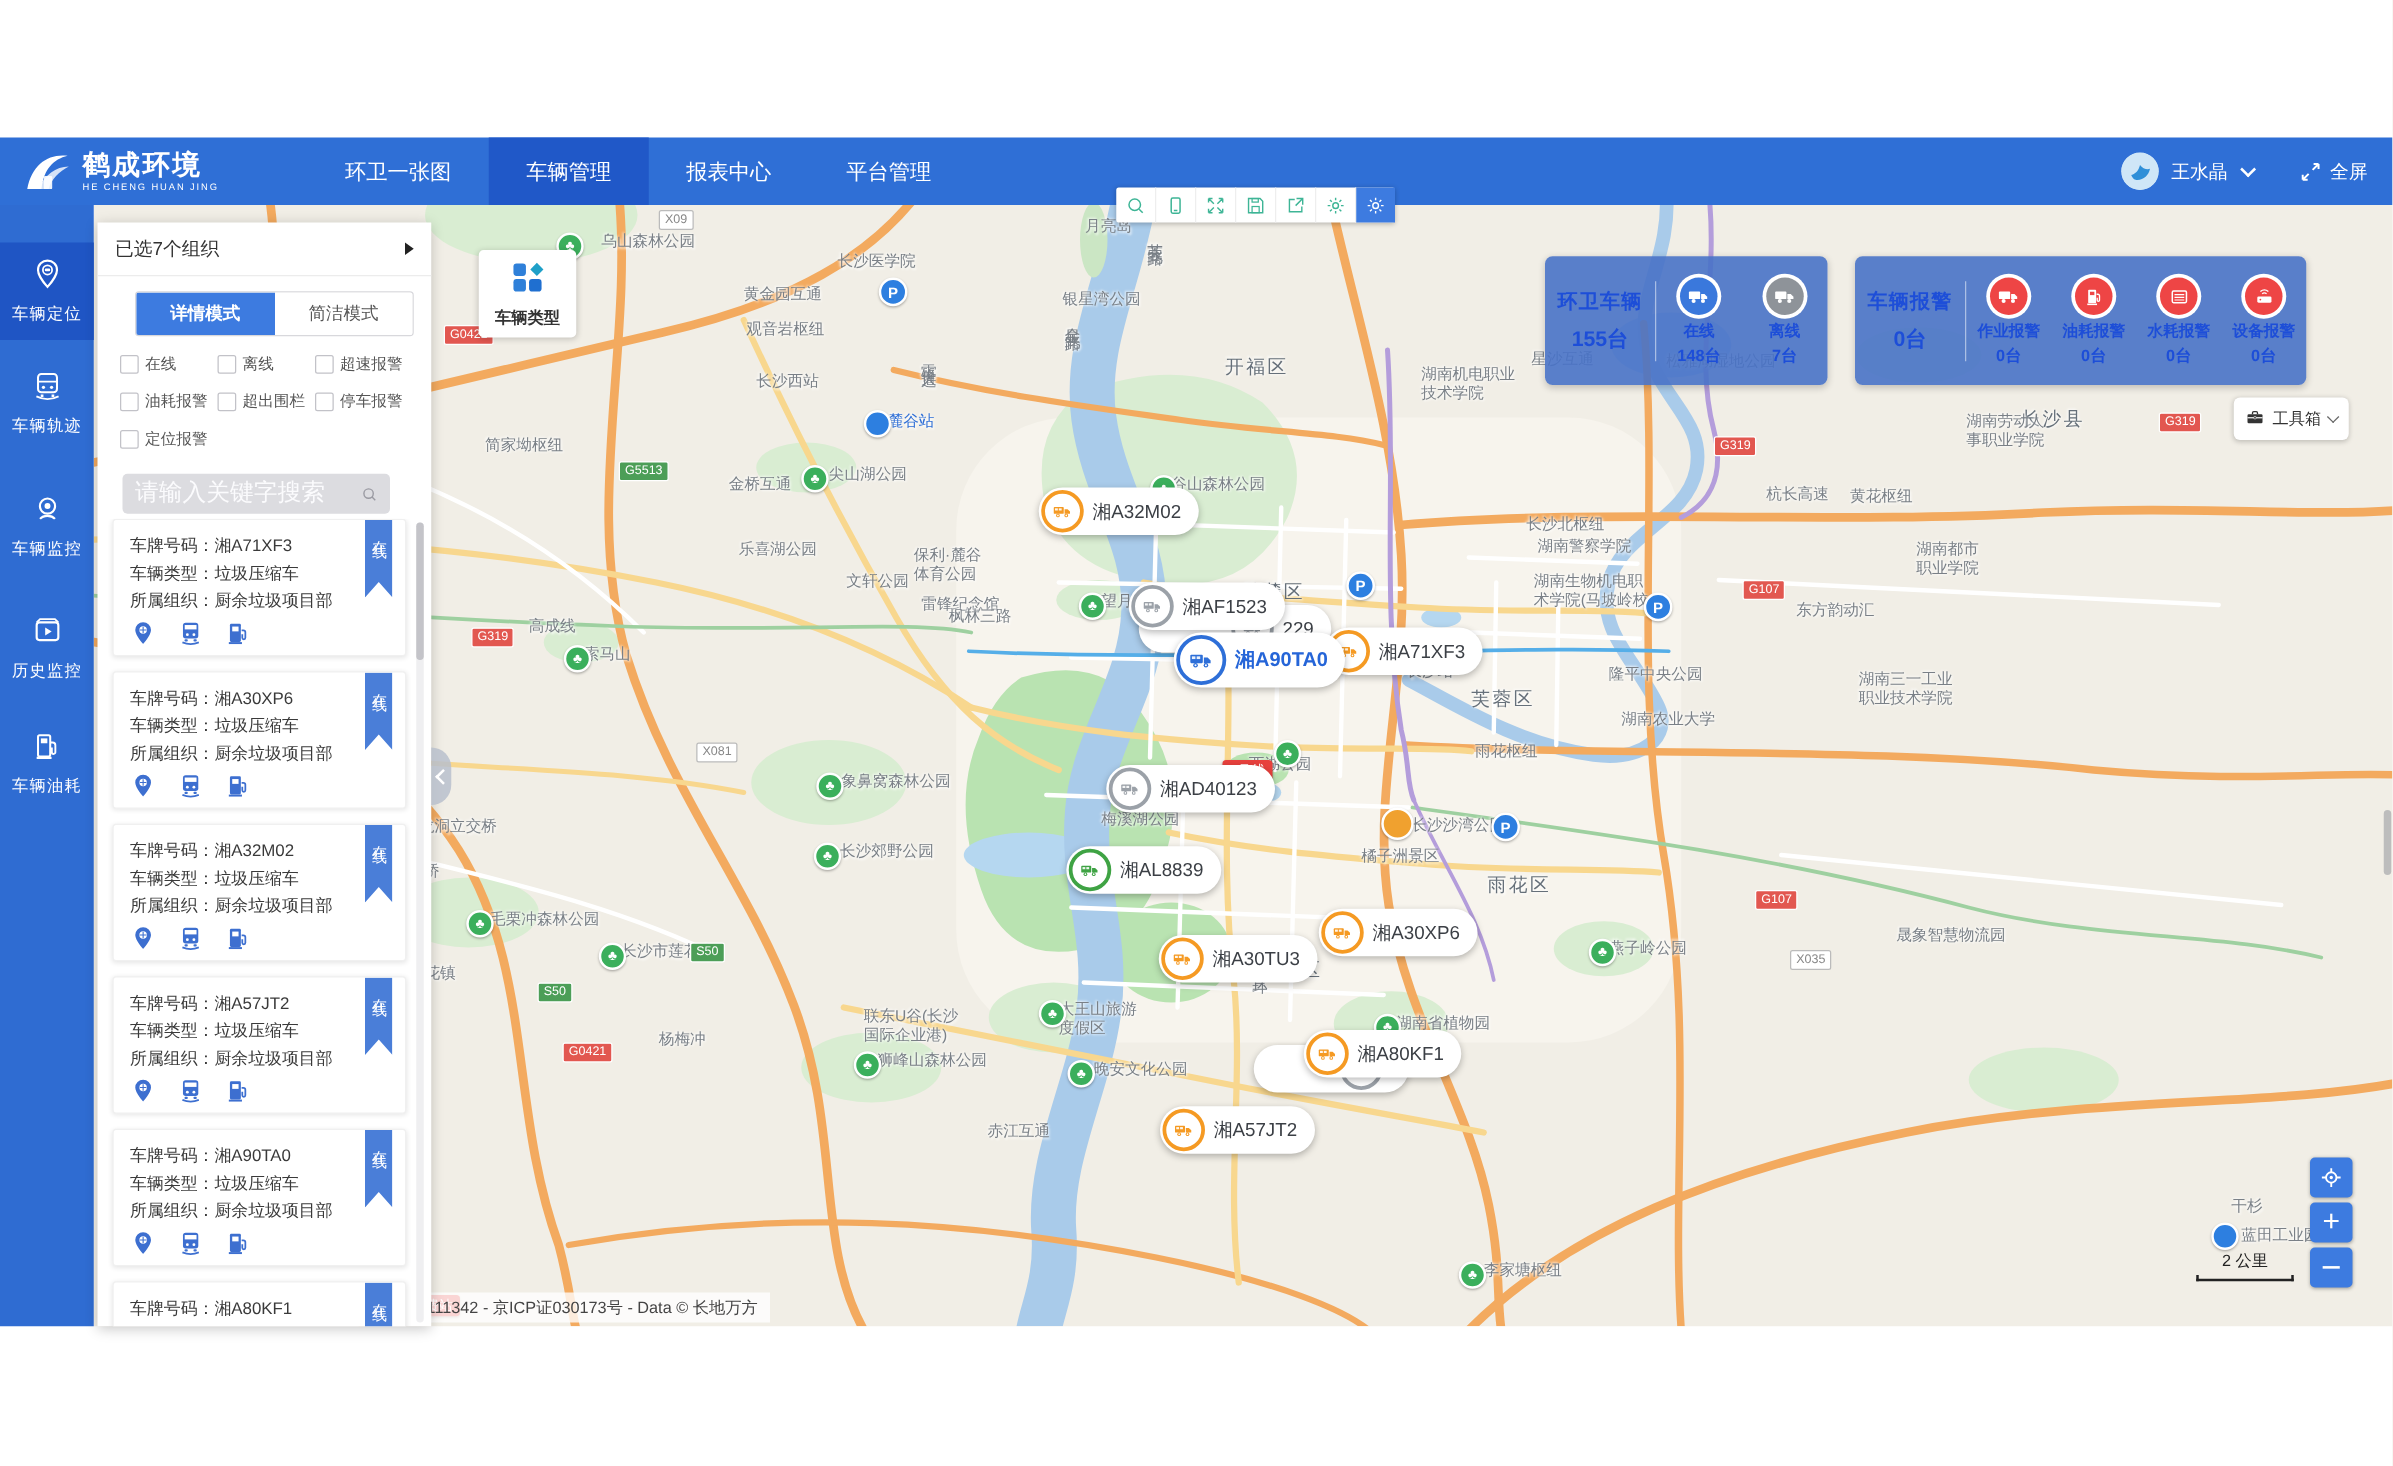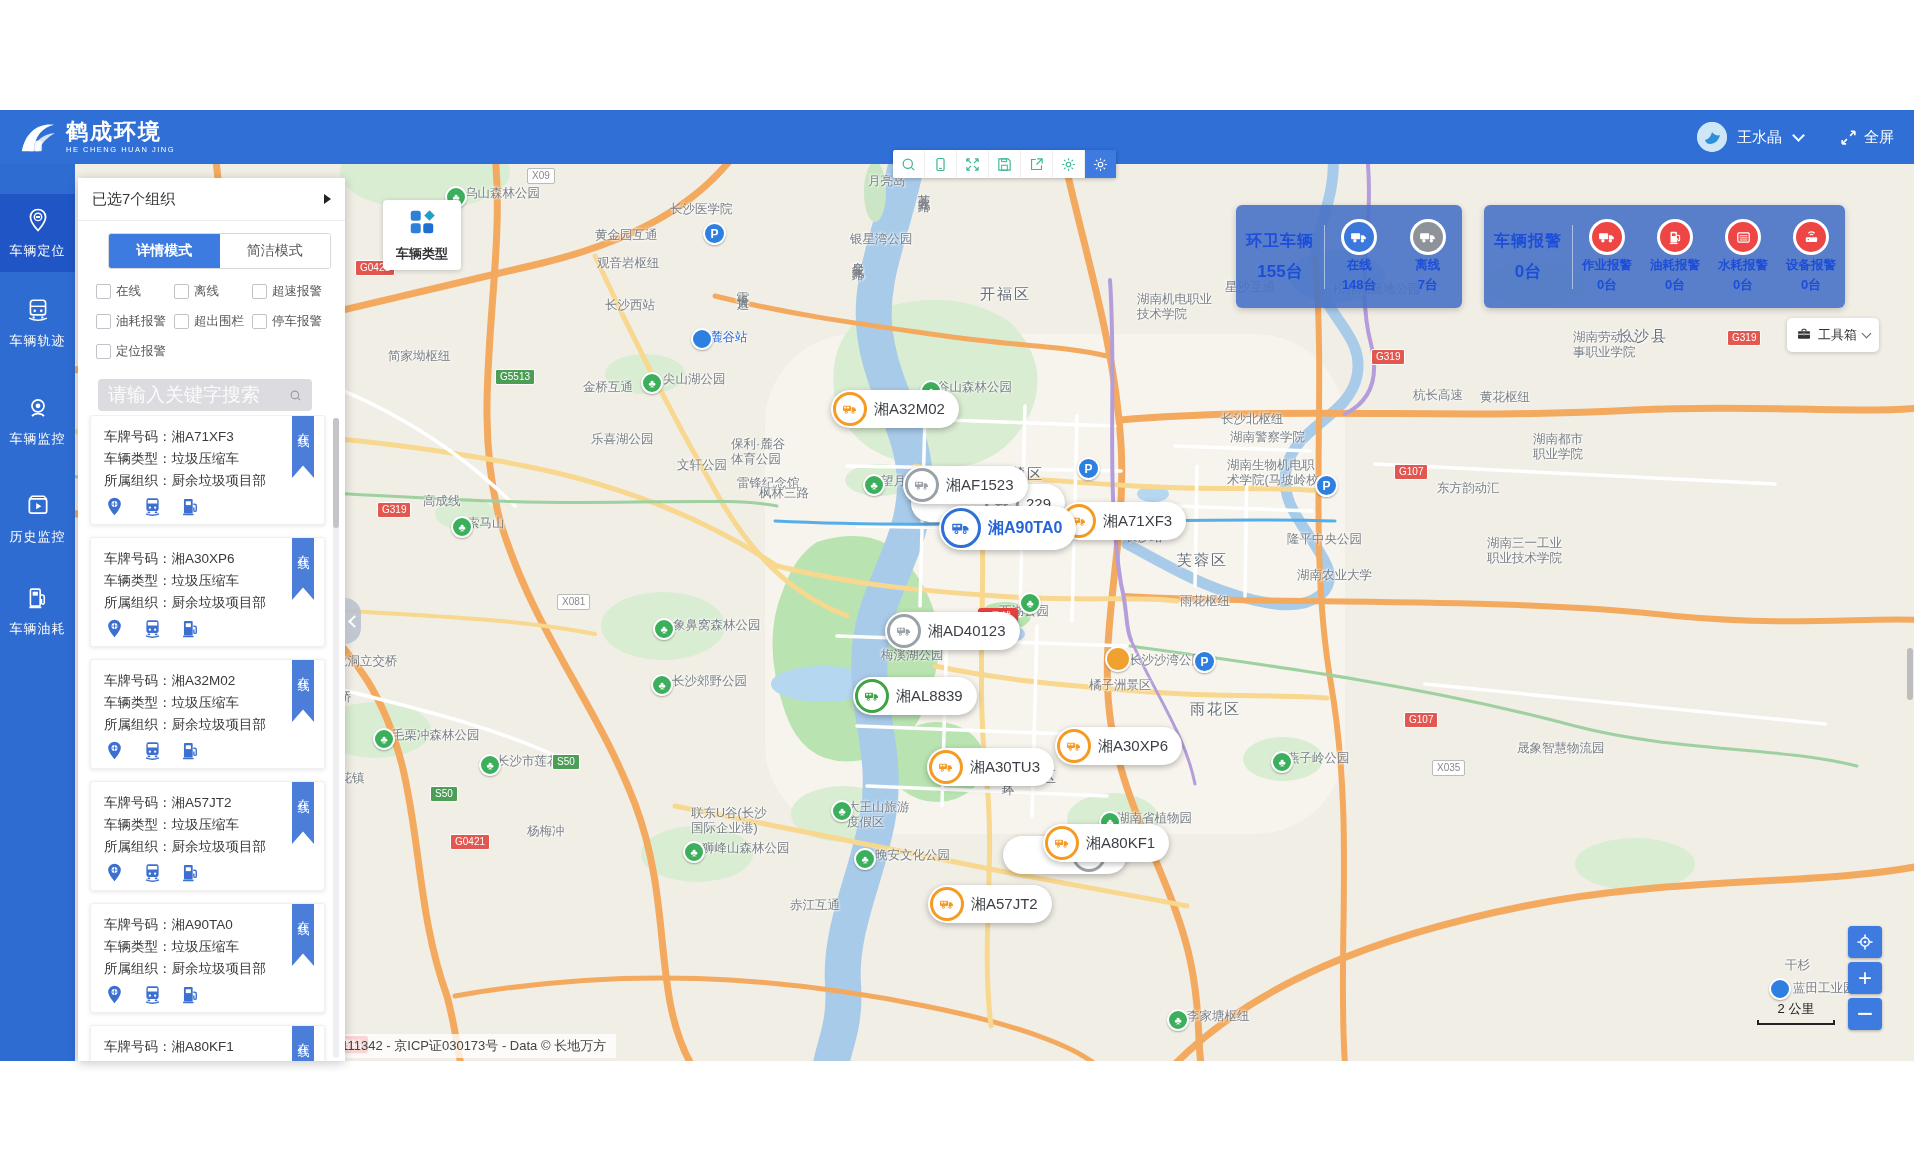--- a/index.html
+++ b/index.html
@@ -186,21 +186,21 @@
       <path d="M-10 312C150 322 280 332 420 337C560 342 652 332 702 342" stroke="#9ED0A0" stroke-width="3"></path>
       <path d="M1055 482C1200 502 1350 522 1500 562C1600 588 1700 582 1782 602" stroke="#9ED0A0" stroke-width="3"></path>
       <path d="M700 357C800 362 900 360 1007 358C1100 357 1180 354 1260 357" stroke="#55AEE8" stroke-width="3"></path>
       <path d="M1035 116C1042 220 1030 320 1046 420C1053 448 1050 462 1056 476" stroke="#B49DDB" stroke-width="4"></path>
       <path d="M1292 -10C1300 60 1280 120 1296 180C1306 220 1290 240 1270 250" stroke="#B49DDB" stroke-width="4"></path>
       <path d="M1056 476C1080 530 1110 570 1120 620" stroke="#B49DDB" stroke-width="3"></path>
     </g>
   </svg>
 
   <div id="map-overlays">
-      <span class="mlabel" style="left:390px;top:22px;">乌山森林公园</span>
+      <span class="mlabel" style="left:390px;top:22px;padding-left:16px;">乌山森林公园</span>
       <span class="mlabel" style="left:595px;top:38px;">长沙医学院</span>
       <span class="mlabel" style="left:520px;top:64px;">黄金园互通</span>
       <span class="mlabel" style="left:793px;top:10px;">月亮岛</span>
       <span class="mlabel" style="left:775px;top:68px;">银星湾公园</span>
       <span class="mlabel" style="left:522px;top:92px;">观音岩枢纽</span>
       <span class="mlabel" style="left:313px;top:185px;">简家坳枢纽</span>
       <span class="mlabel" style="left:530px;top:134px;">长沙西站</span>
       <span class="mlabel blue" style="left:635px;top:166px;">麓谷站</span>
       <span class="mlabel" style="left:862px;top:216px;">谷山森林公园</span>
       <span class="mlabel big" style="left:905px;top:122px;">开福区</span>
@@ -678,20 +678,26 @@
     <svg width="42" height="38" viewBox="0 0 44 40">
       <path d="M6 35C10 14 24 5 40 7 28 10 20 18 18 35z" fill="#fff"></path>
       <path d="M15 35C21 23 30 16 41 16 33 20 26 27 24 35z" fill="#fff" opacity=".8"></path>
       <rect x="20" y="24" width="7" height="11" rx="1" fill="#fff" opacity=".9"></rect>
     </svg>
     <div class="brand-txt">
       <div class="brand-name">鹤成环境</div>
       <div class="brand-sub">HE CHENG HUAN JING</div>
     </div>
   </div>
+  <div class="nav" id="nav">
+      <div class="nav-item">环卫一张图</div>
+      <div class="nav-item active">车辆管理</div>
+      <div class="nav-item">报表中心</div>
+      <div class="nav-item">平台管理</div>
+    </div>
   <div class="top-right">
     <div class="avatar">
       <svg width="30" height="30">
           <circle cx="15" cy="15" r="15" fill="#CFE6F7"></circle>
           <path d="M8 18c4-1 6-4 7-8 2 3 6 4 8 3-1 5-5 9-10 9-2 0-4-1-5-4z" fill="#2F8FD8"></path>
         </svg>
     </div>
     <span>王水晶</span>
     <i class="chev"></i>
     <div class="fsgroup">

